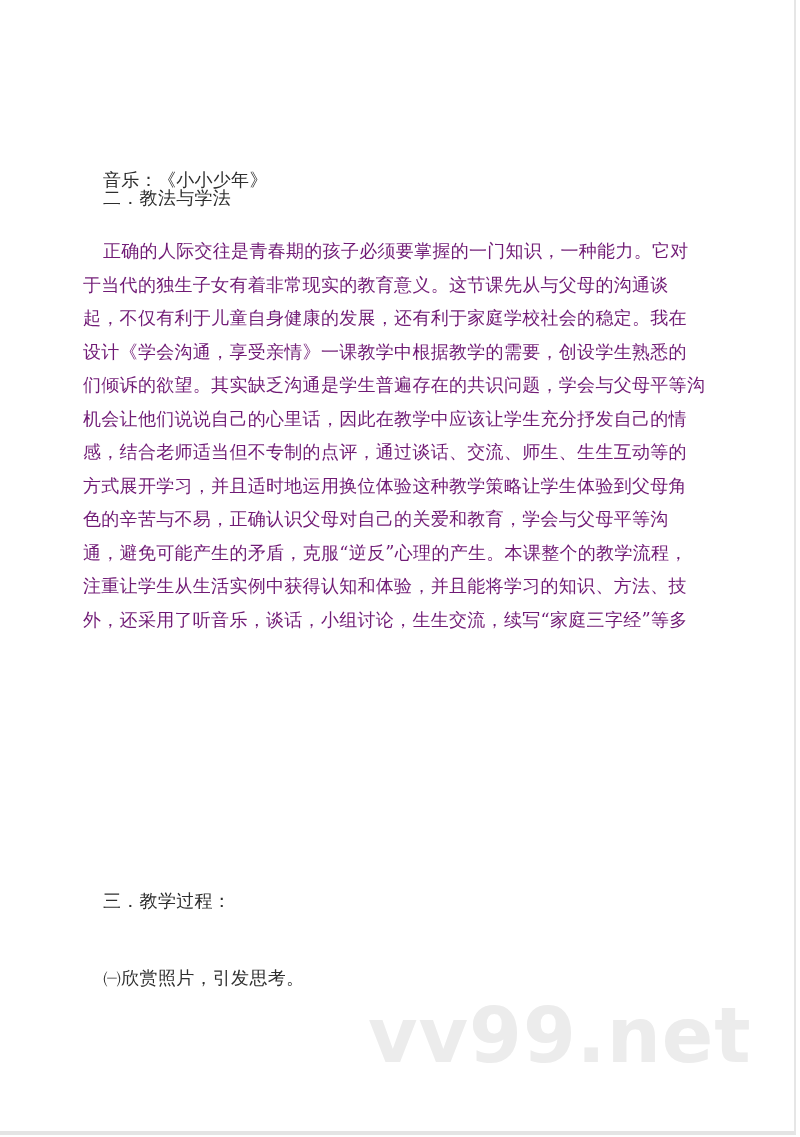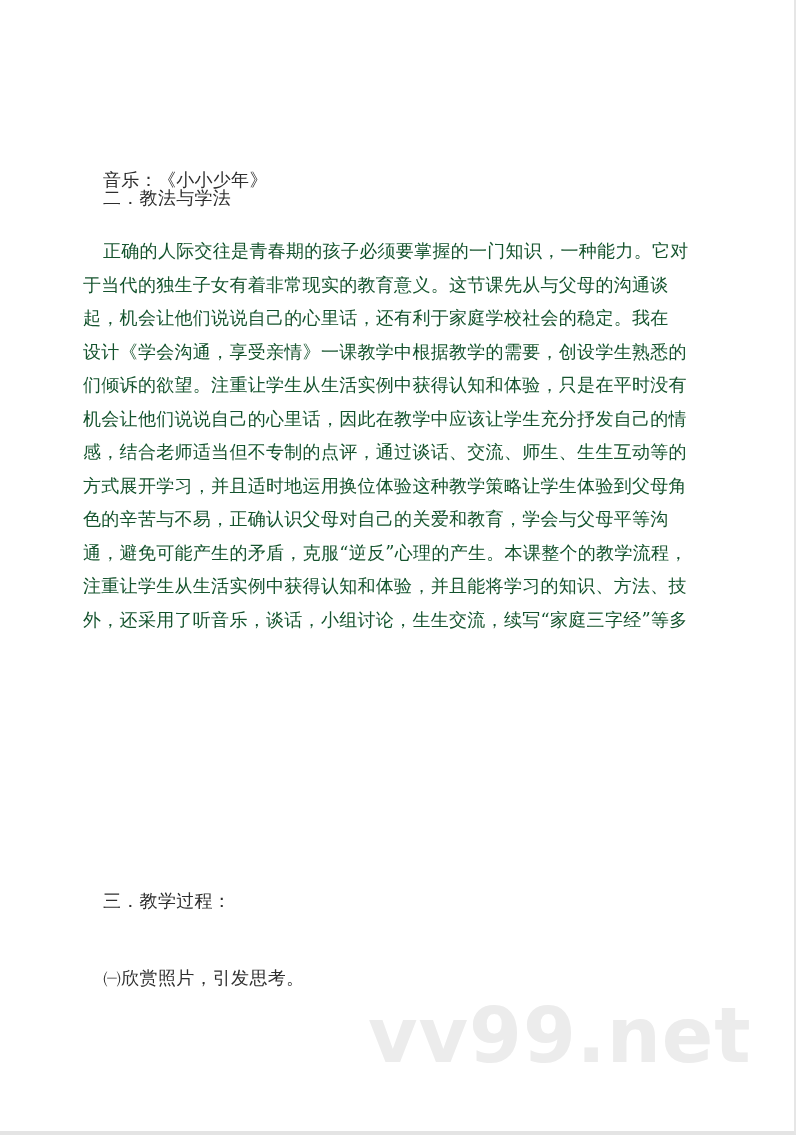--- a/index.html
+++ b/index.html
@@ -33,21 +33,21 @@
       white-space: nowrap;
       color: #2e2e2e;
       letter-spacing: 0.3px;
     }
     .para {
       position: absolute;
       left: 83px;
       top: 234px;
       width: 640px;
       font-size: 18px;
-      color: #14532d;
+      color: #701a75;
     }
     .para-line {
       height: 33.5px;
       line-height: 33.5px;
       white-space: nowrap;
       letter-spacing: 0.3px;
     }
     .indent {
       padding-left: 20px;
     }
@@ -71,23 +71,23 @@
 
   <div class="line" style="top:168px;">音乐：《小小少年》</div>
 
   <div class="line" style="top:186px; margin-top:0;">
   </div>
   <div class="line" style="top:186px;">二．教法与学法</div>
 
   <div class="para">
     <div class="para-line indent">正确的人际交往是青春期的孩子必须要掌握的一门知识，一种能力。它对</div>
     <div class="para-line">于当代的独生子女有着非常现实的教育意义。这节课先从与父母的沟通谈</div>
-    <div class="para-line">起，机会让他们说说自己的心里话，还有利于家庭学校社会的稳定。我在</div>
+    <div class="para-line">起，不仅有利于儿童自身健康的发展，还有利于家庭学校社会的稳定。我在</div>
     <div class="para-line">设计《学会沟通，享受亲情》一课教学中根据教学的需要，创设学生熟悉的</div>
-    <div class="para-line">们倾诉的欲望。注重让学生从生活实例中获得认知和体验，只是在平时没有</div>
+    <div class="para-line">们倾诉的欲望。其实缺乏沟通是学生普遍存在的共识问题，学会与父母平等沟</div>
     <div class="para-line">机会让他们说说自己的心里话，因此在教学中应该让学生充分抒发自己的情</div>
     <div class="para-line">感，结合老师适当但不专制的点评，通过谈话、交流、师生、生生互动等的</div>
     <div class="para-line">方式展开学习，并且适时地运用换位体验这种教学策略让学生体验到父母角</div>
     <div class="para-line">色的辛苦与不易，正确认识父母对自己的关爱和教育，学会与父母平等沟</div>
     <div class="para-line">通，避免可能产生的矛盾，克服“逆反”心理的产生。本课整个的教学流程，</div>
     <div class="para-line">注重让学生从生活实例中获得认知和体验，并且能将学习的知识、方法、技</div>
     <div class="para-line">外，还采用了听音乐，谈话，小组讨论，生生交流，续写“家庭三字经”等多</div>
   </div>
 
   <div class="line" style="top:889px;">三．教学过程：</div>

